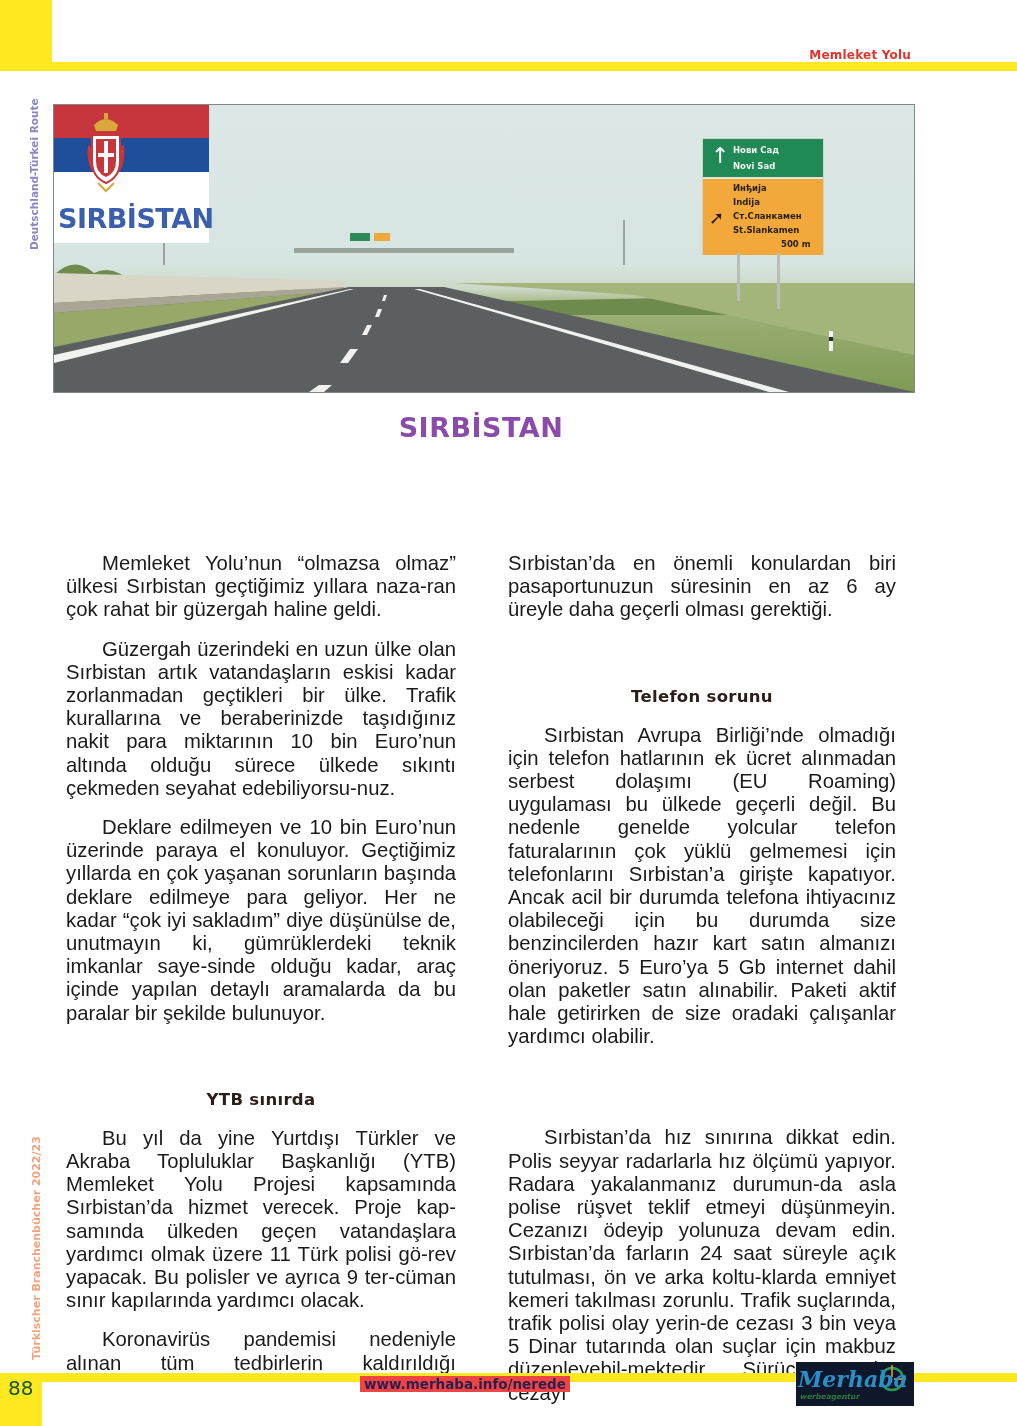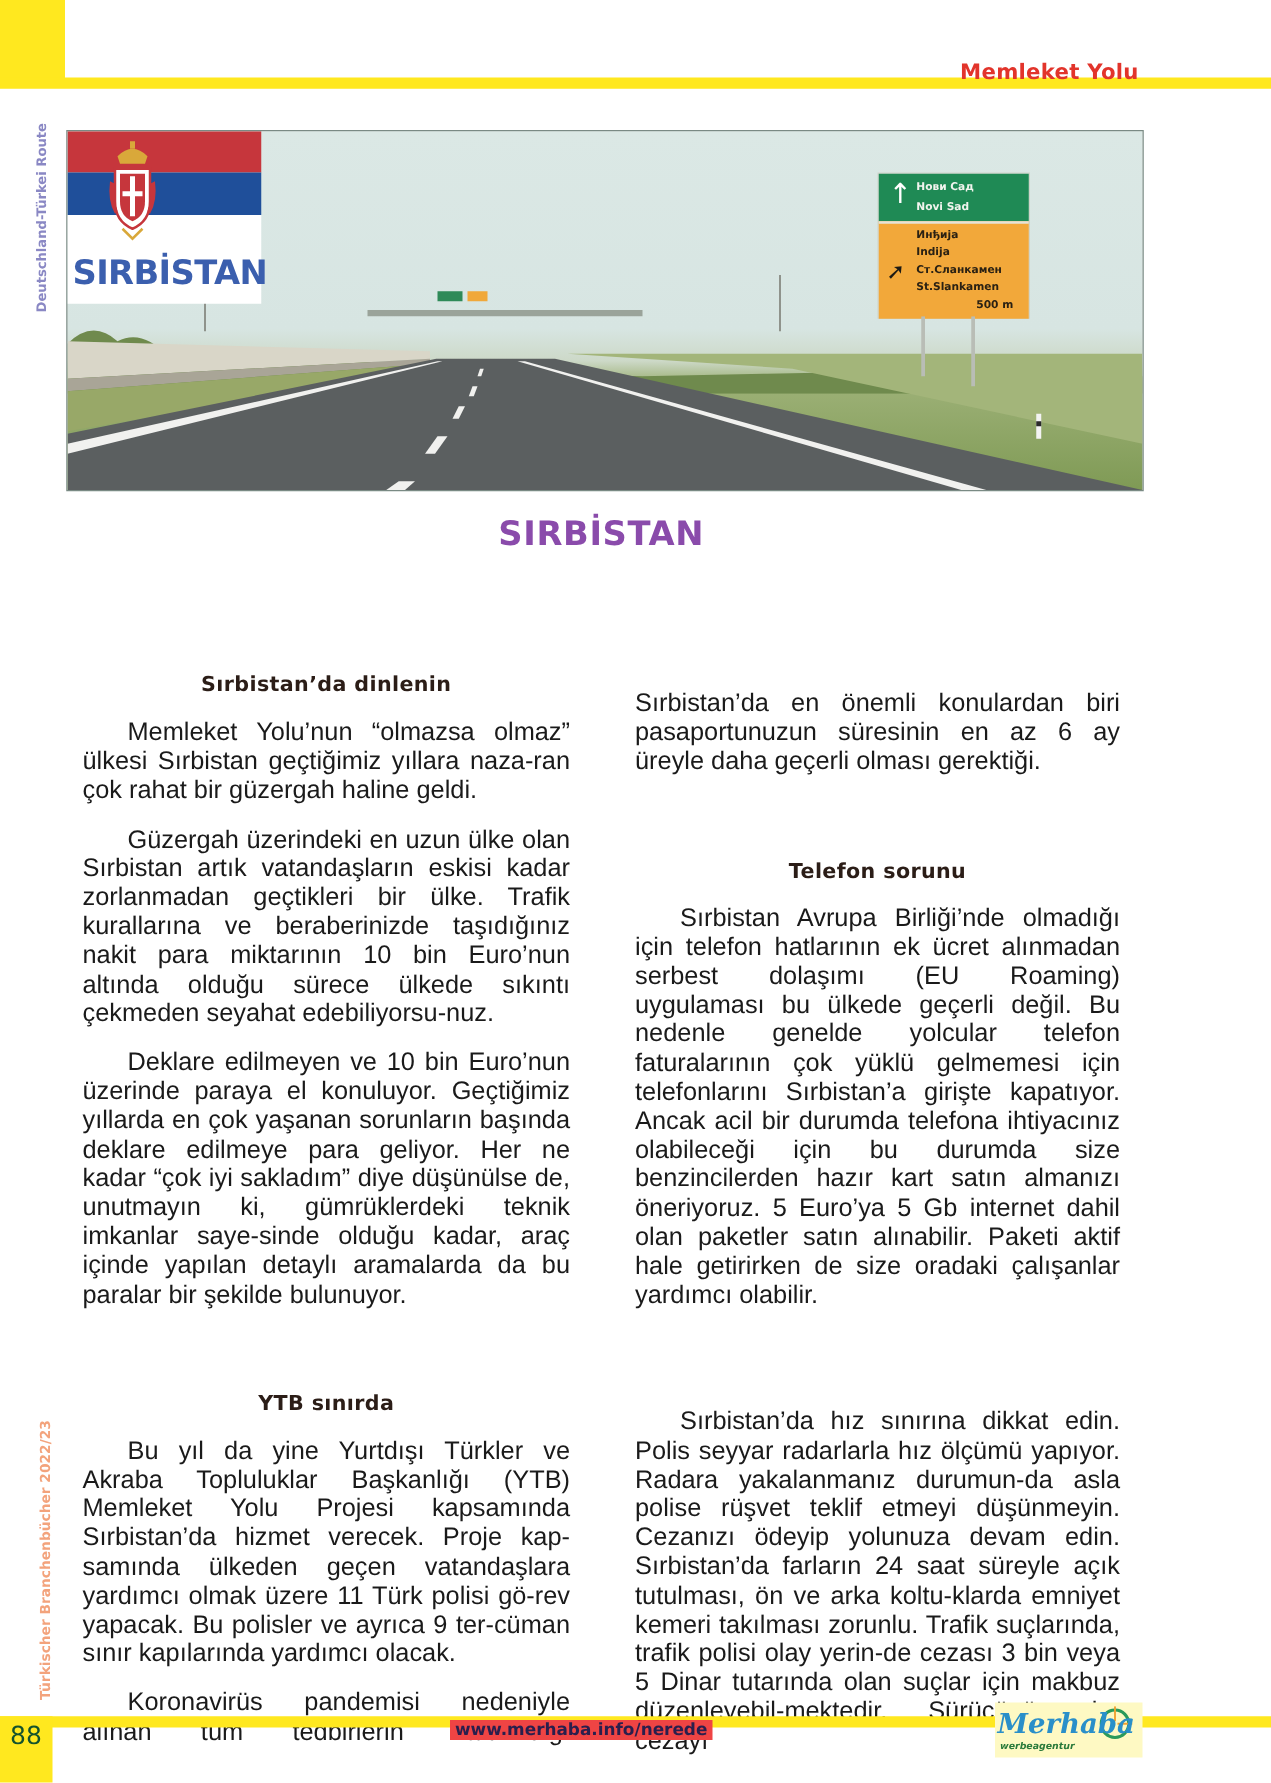--- a/index.html
+++ b/index.html
@@ -7,21 +7,21 @@
     width: 1017px; height: 1426px; position: relative; overflow: hidden;
     background: #ffffff;
     font-family: "Liberation Sans", sans-serif;
     color: #1a1a1a;
   }
   
   .top-yellow-block { position: absolute; left: 0; top: 0; width: 52px; height: 70px; background: #ffe81f; }
   .top-yellow-band { position: absolute; left: 0; top: 62px; width: 1017px; height: 9px; background: #ffe81f; }
   .running-head {
     position: absolute; right: 106px; top: 48px;
-    font-family: "DejaVu Sans", sans-serif; font-weight: bold; font-size: 17px;
+    font-family: "DejaVu Sans", sans-serif; font-weight: bold; font-size: 12px;
     color: #e2342b; letter-spacing: 0.2px;
   }
   
   .side-label-top {
     position: absolute; left: 28px; top: 100px; width: 150px; height: 18px;
     transform-origin: 0 0; transform: translate(0, 150px) rotate(-90deg);
     font-family: "DejaVu Sans", sans-serif; font-weight: bold; font-size: 10.5px;
     color: #8a88c4; white-space: nowrap; text-align: center;
   }
   .side-label-bottom {
@@ -85,21 +85,21 @@
   .bottom-yellow-block { position: absolute; left: 0; top: 1373px; width: 42px; height: 53px; background: #ffe81f; }
   .page-number {
     position: absolute; left: 8px; top: 1376px;
     font-family: "DejaVu Sans", sans-serif; font-size: 20px; color: #14532d;
   }
   .footer-url {
     position: absolute; left: 360px; top: 1376px;
     font-family: "DejaVu Sans", sans-serif; font-weight: bold; font-size: 13.5px; color: #2a1f4d;
     background: #ef4444; padding: 0 4px;
   }
-  .logo { position: absolute; left: 796px; top: 1362px; width: 118px; height: 44px; background: #fef9c3; }
+  .logo { position: absolute; left: 796px; top: 1362px; width: 118px; height: 44px; background: #0f172a; }
   .logo-text {
     position: absolute; left: 2px; top: 4px;
     font-family: "DejaVu Serif", serif; font-style: italic; font-weight: bold; font-size: 22px; color: #2a8fc9;
   }
   .logo-sub {
     position: absolute; left: 4px; top: 30px;
     font-family: "DejaVu Sans", sans-serif; font-style: italic; font-weight: bold; font-size: 7.5px; color: #2a7a3b;
   }
   .logo-ring { position: absolute; left: 82px; top: 3px; width: 28px; height: 28px; }
 </style>
@@ -183,21 +183,20 @@
   </div>
   <svg class="sign-posts" viewBox="0 0 60 60">
     <rect x="8" y="0" width="3" height="48" fill="#b9bdb6"></rect>
     <rect x="48" y="0" width="3" height="56" fill="#b9bdb6"></rect>
   </svg>
 </div>
 
 <div class="page-title">SIRBİSTAN</div>
 
 <div class="col col-left">
-  <div class="sec-heading">Sırbistan’da dinlenin</div>
   <p class="para indent">Memleket Yolu’nun “olmazsa olmaz” ülkesi Sırbistan geçtiğimiz yıllara naza-ran çok rahat bir güzergah haline geldi.</p>
   <p class="para indent">Güzergah üzerindeki en uzun ülke olan Sırbistan artık vatandaşların eskisi kadar zorlanmadan geçtikleri bir ülke. Trafik kurallarına ve beraberinizde taşıdığınız nakit para miktarının 10 bin Euro’nun altında olduğu sürece ülkede sıkıntı çekmeden seyahat edebiliyorsu-nuz.</p>
   <p class="para indent">Deklare edilmeyen ve 10 bin Euro’nun üzerinde paraya el konuluyor. Geçtiğimiz yıllarda en çok yaşanan sorunların başında deklare edilmeye para geliyor. Her ne kadar “çok iyi sakladım” diye düşünülse de, unutmayın ki, gümrüklerdeki teknik imkanlar saye-sinde olduğu kadar, araç içinde yapılan detaylı aramalarda da bu paralar bir şekilde bulunuyor.</p>
   <div class="gap-left-1"></div>
   <div class="sec-heading">YTB sınırda</div>
   <p class="para indent">Bu yıl da yine Yurtdışı Türkler ve Akraba Topluluklar Başkanlığı (YTB) Memleket Yolu Projesi kapsamında Sırbistan’da hizmet verecek. Proje kap-samında ülkeden geçen vatandaşlara yardımcı olmak üzere 11 Türk polisi gö-rev yapacak. Bu polisler ve ayrıca 9 ter-cüman sınır kapılarında yardımcı olacak.</p>
   <p class="para indent" style="text-align-last: justify;">Koronavirüs pandemisi nedeniyle alınan tüm tedbirlerin kaldırıldığı</p>
 </div>
 
 <div class="col col-right">

